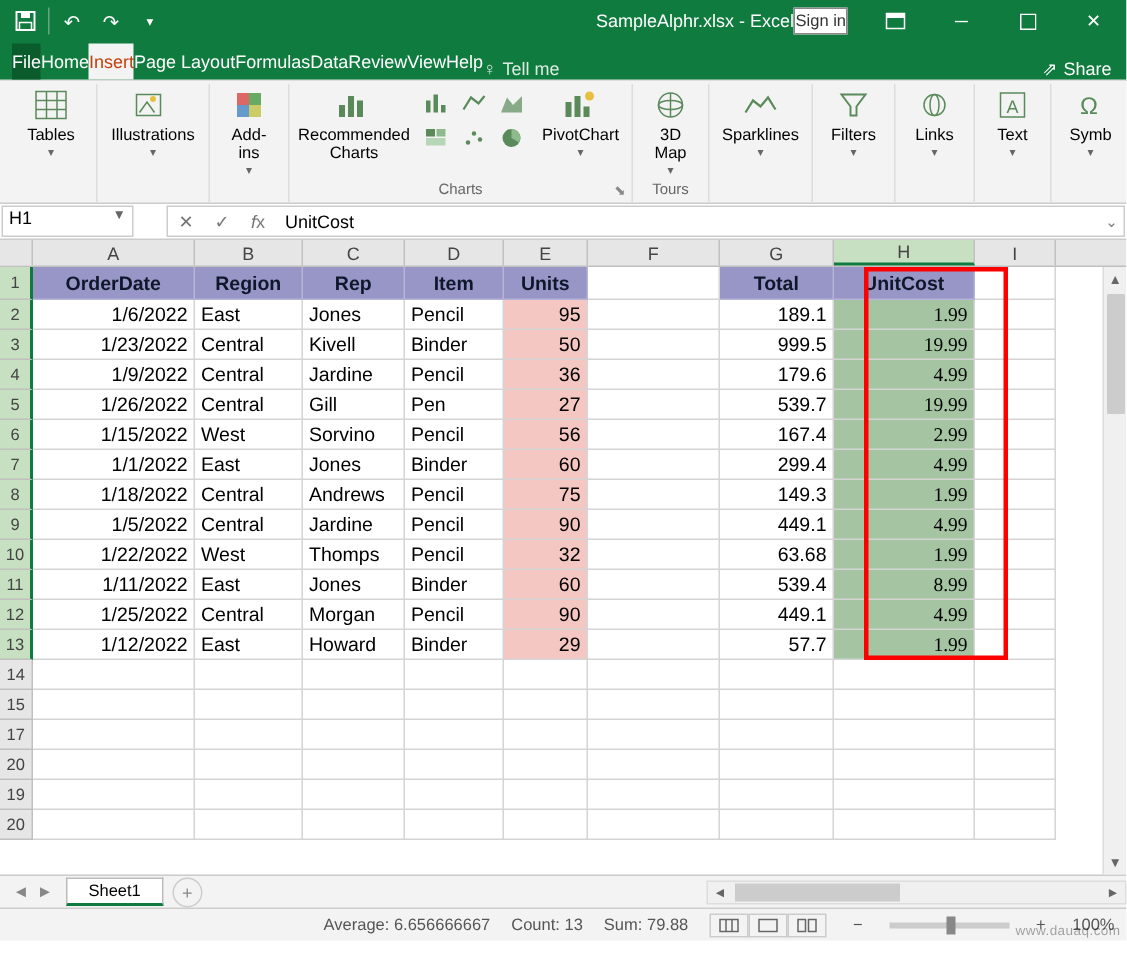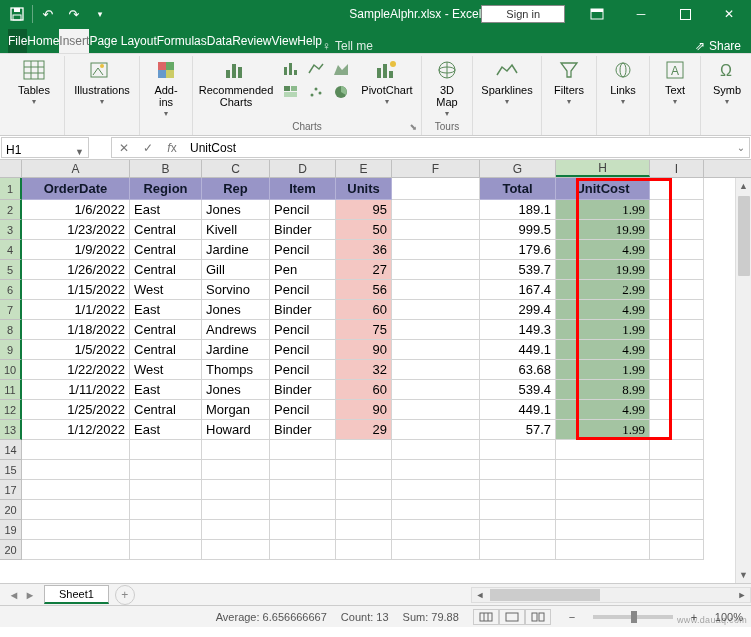--- a/index.html
+++ b/index.html
@@ -5,45 +5,45 @@
 * { box-sizing: border-box; margin: 0; padding: 0; font-family: 'Segoe UI', Tahoma, sans-serif; }
 body { background: #fff; width: 751px; height: 637px; overflow: hidden; font-size: 12px; position: relative; }
 
 
 .titlebar { background: #0f7b3e; height: 28px; display: flex; align-items: center; color: #fff; }
 .qat { display: flex; align-items: center; gap: 0; padding-left: 4px; }
 .qat-item { width: 26px; height: 28px; display: flex; align-items: center; justify-content: center; color: #fff; font-size: 13px; }
 .qat-div { width: 1px; height: 18px; background: rgba(255,255,255,0.35); margin: 0 2px; }
 .title-center { flex: 1; text-align: right; font-size: 12px; }
 .titlebar-right { display: flex; align-items: center; gap: 0; }
-.signin-btn { background: #fff; color: #333; height: 18px; padding: 0 24px; font-size: 11px; border: 1px solid #888; display: flex; align-items: center; margin-right: 10px; }
+.signin-btn { background: #fff; color: #333; height: 18px; padding: 0 0; font-size: 11px; border: 1px solid #888; display: flex; align-items: center; margin-right: 10px; }
 .winbtn { width: 44px; height: 28px; display: flex; align-items: center; justify-content: center; color: #fff; font-size: 12px; }
 
 
 .ribbon-tabs { background: #0f7b3e; height: 26px; display: flex; align-items: flex-end; color: #fff; padding-left: 8px; border-bottom: 1px solid #ddd; }
 .tab { padding: 5px 0; font-size: 12px; cursor: pointer; }
-.tab.active { background: #f3f3f3; color: #737373; }
+.tab.active { background: #f3f3f3; color: #c2410c; }
 .tab.file { background: #0b5c2d; }
 .ribbon-tabs-right { margin-left: auto; display: flex; align-items: center; padding-right: 10px; gap: 4px; }
 .tellme { display: flex; align-items: center; gap: 4px; opacity: 0.85; }
 
 
 .ribbon { background: #f3f3f3; height: 82px; display: flex; border-bottom: 1px solid #ccc; padding: 2px 4px 0; }
 .group { display: flex; flex-direction: column; align-items: center; justify-content: space-between; border-right: 1px solid #ddd; padding: 2px 6px; }
 .group-label { font-size: 10px; color: #666; height: 14px; display: flex; align-items: center; justify-content: center; width: 100%; position: relative; }
 .group-label .launcher { position: absolute; right: -2px; font-size: 9px; color: #888; }
 .big-btn { display: flex; flex-direction: column; align-items: center; justify-content: flex-start; width: 48px; height: 62px; font-size: 11px; gap: 2px; text-align: center; line-height: 1.1; cursor: pointer; }
 .big-btn .ico { width: 24px; height: 24px; display: flex; align-items: center; justify-content: center; color: #4a7a4a; }
 .big-btn .caret { font-size: 8px; color: #666; }
 .mini-grid { display: grid; grid-template-columns: repeat(3, 24px); grid-template-rows: repeat(2, 22px); gap: 1px; }
 .mini-btn { display:flex; align-items:center; justify-content:center; color:#4a7a4a; cursor:pointer;}
 
 
 .namerow { height: 24px; display: flex; align-items: stretch; border-bottom: 1px solid #ccc; background: #fff; }
-.namebox { width: 88px; border: 1px solid #ccc; display: flex; align-items: flex-end; padding: 0 4px; font-size: 12px; margin: 1px; }
+.namebox { width: 88px; border: 1px solid #ccc; display: flex; align-items: flex-start; padding: 0 4px; font-size: 12px; margin: 1px; }
 .namebox .dd { margin-left: auto; font-size: 9px; color: #666; }
 .fxarea { display: flex; align-items: center; flex: 1; border: 1px solid #ccc; margin: 1px; }
 .fx-btn { width: 24px; text-align: center; color: #777; }
 .fx-input { flex: 1; padding: 0 6px; font-size: 12px; border: none; outline: none; }
 .fx-expand { width: 16px; text-align: center; color: #777; font-size: 10px; }
 
 
 .grid-wrap { position: relative; height: 423px; overflow: hidden; }
 .colheads { display: flex; height: 18px; background: #e6e6e6; border-bottom: 1px solid #c0c0c0; }
 .selectall { width: 22px; border-right: 1px solid #c0c0c0; background: #e6e6e6; }

